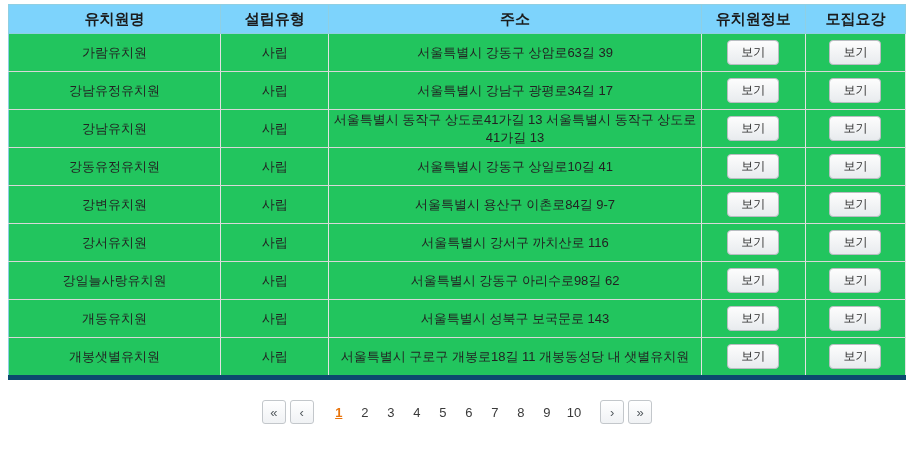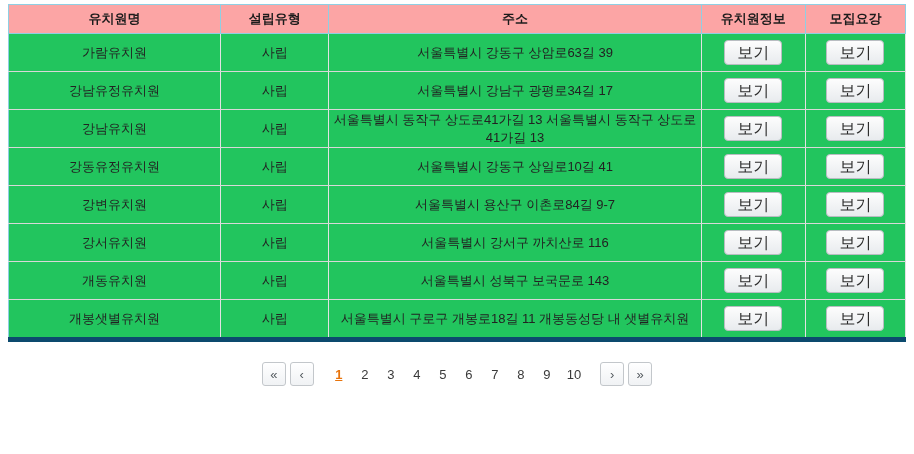--- a/index.html
+++ b/index.html
@@ -19,25 +19,25 @@
     width: 898px;
     margin: 0 auto;
     padding-top: 4px;
   }
   table.kg {
     width: 898px;
     border-collapse: collapse;
     table-layout: fixed;
   }
   table.kg th {
-    background: #fca5a5;
+    background: #7dd3fc;
     border: 1px solid #8fcfe3;
     height: 28px;
     font-weight: bold;
-    font-size: 13px;
+    font-size: 15px;
     color: #1b1b1b;
     text-align: center;
     padding: 0;
   }
   table.kg td {
     border: 1px solid #d8d8d8;
     border-left: 1px solid #e2e2e2;
     border-right: 1px solid #e2e2e2;
     height: 37px;
     text-align: center;
@@ -53,21 +53,21 @@
   .col-name   { width: 212px; }
   .col-type   { width: 108px; }
   .col-addr   { width: 372px; }
   .col-info   { width: 104px; }
   .col-notice { width: 100px; }
 
   .btn-view {
     display: inline-block;
     min-width: 52px;
     padding: 4px 12px;
-    font-size: 16px;
+    font-size: 12px;
     color: #2a2a2a;
     background: linear-gradient(#fdfdfd, #e8ebee);
     border: 1px solid #b9bdc2;
     border-radius: 4px;
     line-height: 15px;
     cursor: pointer;
     box-sizing: border-box;
   }
 
   .pager {
@@ -165,20 +165,27 @@
         <td class="first">강변유치원</td>
         <td>사립</td>
         <td>서울특별시 용산구 이촌로84길 9-7</td>
         <td><span class="btn-view">보기</span></td>
         <td><span class="btn-view">보기</span></td>
       </tr>
       <tr>
         <td class="first">강서유치원</td>
         <td>사립</td>
         <td>서울특별시 강서구 까치산로 116</td>
+        <td><span class="btn-view">보기</span></td>
+        <td><span class="btn-view">보기</span></td>
+      </tr>
+      <tr>
+        <td class="first">강일늘사랑유치원</td>
+        <td>사립</td>
+        <td>서울특별시 강동구 아리수로98길 62</td>
         <td><span class="btn-view">보기</span></td>
         <td><span class="btn-view">보기</span></td>
       </tr>
       <tr>
         <td class="first">개동유치원</td>
         <td>사립</td>
         <td>서울특별시 성북구 보국문로 143</td>
         <td><span class="btn-view">보기</span></td>
         <td><span class="btn-view">보기</span></td>
       </tr>

